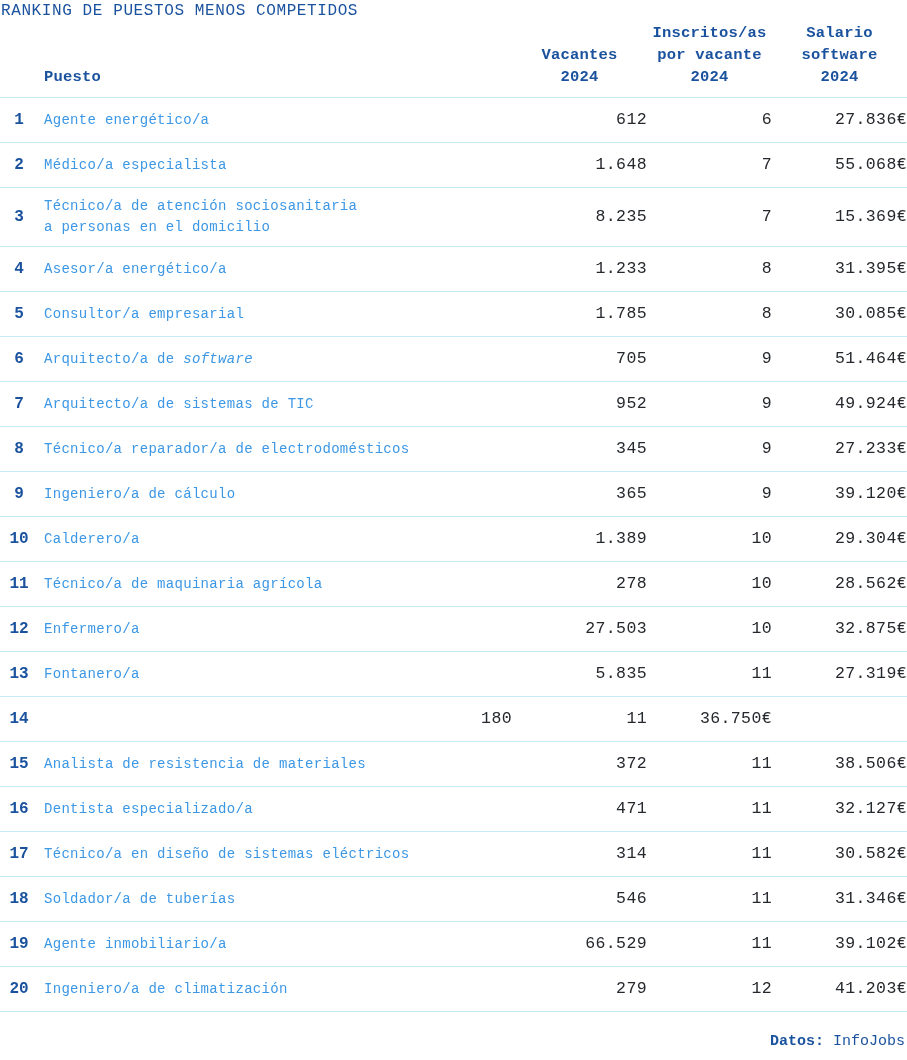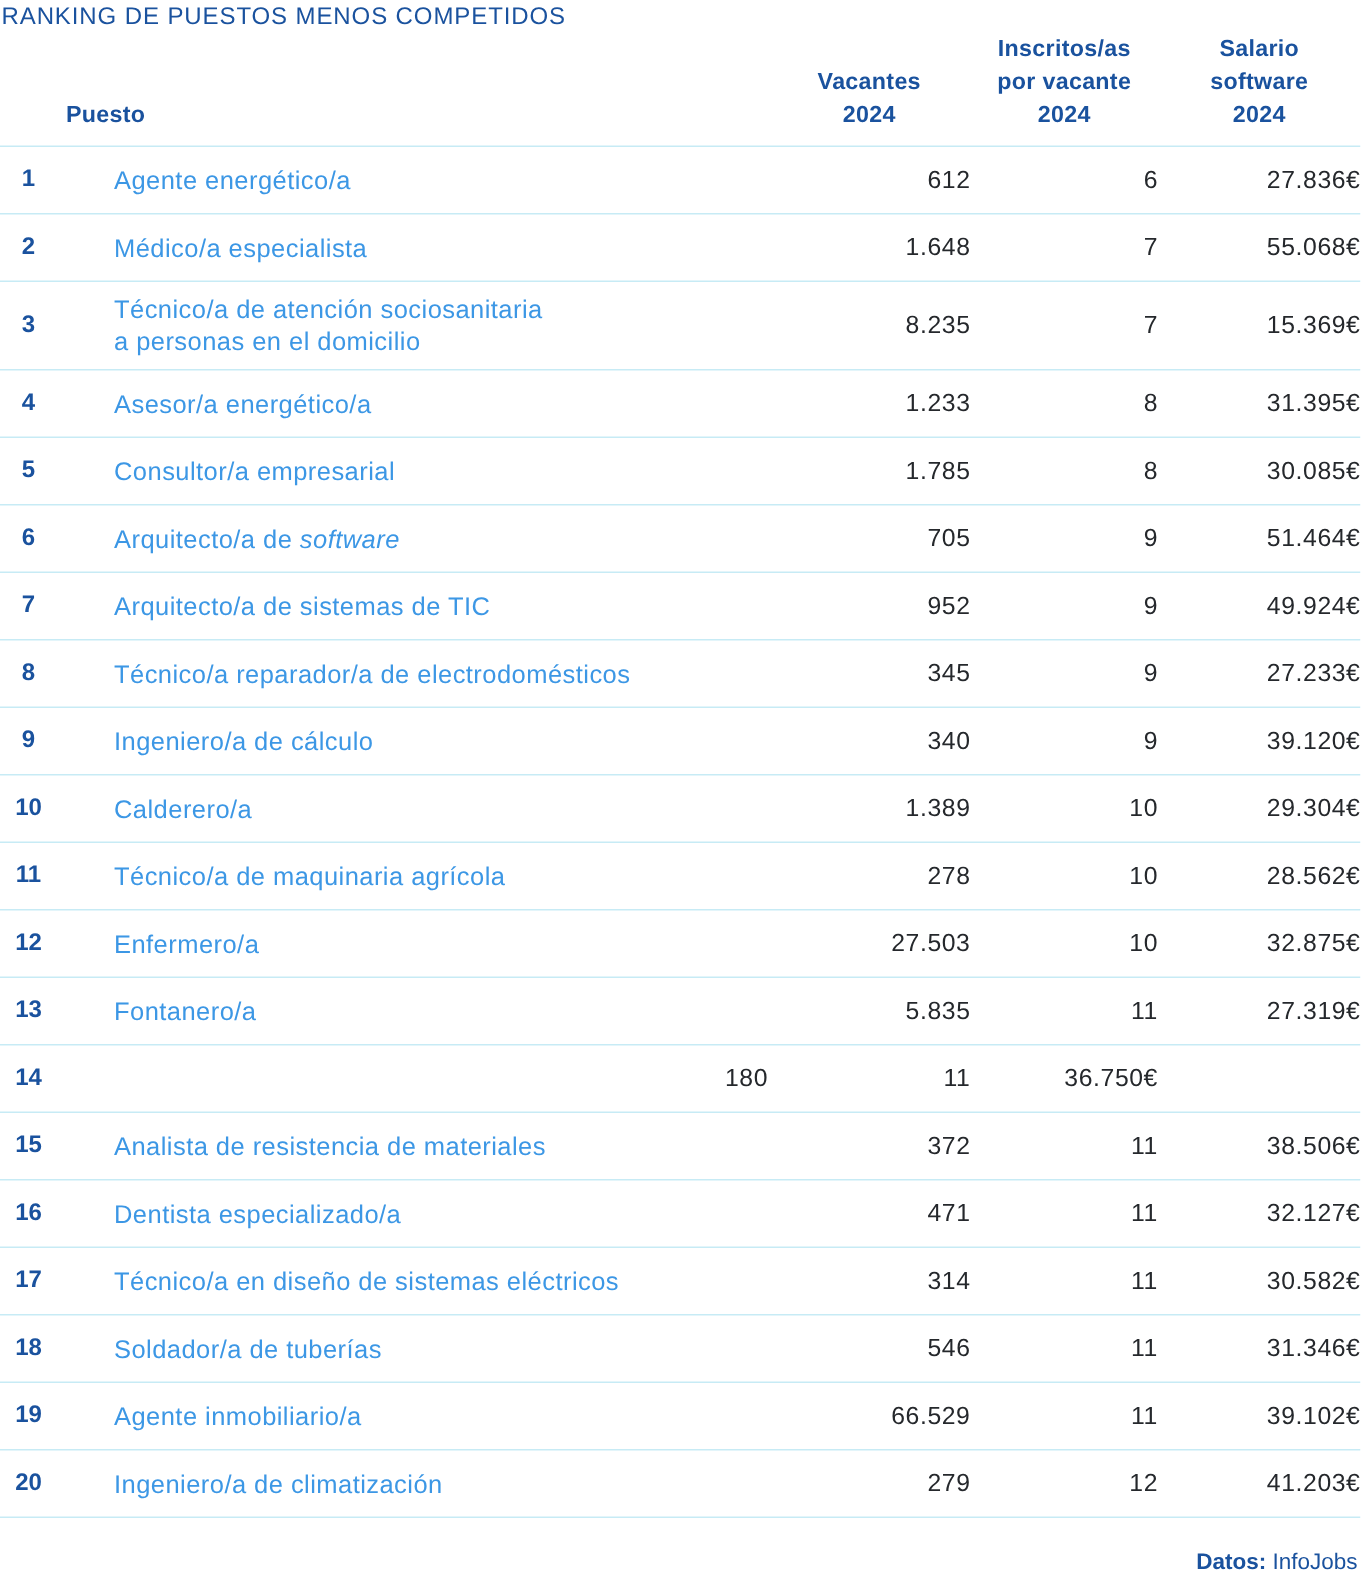--- a/index.html
+++ b/index.html
@@ -7,21 +7,21 @@
     --light:#3c97e5;
     --val:#25282c;
     --div:#c7ebf5;
   }
   html,body{margin:0;padding:0;background:#fff;}
   body{
     width:907px;height:1060px;overflow:hidden;
     font-family:"Liberation Sans",sans-serif;
     -webkit-font-smoothing:antialiased;
   }
-  .wrap{box-sizing:border-box;width:907px;height:1060px;padding-top:3px;}
+  .wrap{box-sizing:border-box;width:907px;height:1060px;padding-top:3px;font-family:Liberation Mono, monospace;}
   .title{
     font-size:16px;font-weight:400;color:var(--dark);
     letter-spacing:0.6px;line-height:17px;padding-left:1px;height:17px;
   }
   .grid{
     display:grid;
     grid-template-columns:38px 474px 135px 125px 135px;
   }
   .header-row{
     align-items:end;
@@ -36,22 +36,22 @@
   .row{
     align-items:center;
     min-height:45px;box-sizing:border-box;
     padding:8px 0;
     border-bottom:1px solid var(--div);
   }
   .rank{
     font-weight:700;color:var(--dark);font-size:16px;text-align:center;line-height:20px;
   }
   .puesto{
-    color:var(--light);font-size:17px;line-height:21px;
-    padding-left:6px;letter-spacing:0.3px;margin-left:32px;
+    color:var(--light);font-size:14px;line-height:21px;
+    padding-left:6px;letter-spacing:0.3px;
   }
   .puesto .line2{display:block;}
   .val{
     color:var(--val);font-size:16.5px;text-align:right;letter-spacing:0.4px;line-height:20px;
   }
   .footer{
     margin-top:21px;text-align:right;padding-right:2px;
     color:var(--dark);font-size:15px;line-height:18px;
   }
   .footer .b{font-weight:700;}
@@ -137,21 +137,21 @@
       <div class="grid row">
         <span class="rank">8</span>
         <div class="puesto"><span>Técnico/a reparador/a de electrodomésticos</span></div>
         <span class="val">345</span>
         <span class="val">9</span>
         <span class="val">27.233€</span>
       </div>
       <div class="grid row">
         <span class="rank">9</span>
         <div class="puesto"><span>Ingeniero/a de cálculo</span></div>
-        <span class="val">340</span>
+        <span class="val">365</span>
         <span class="val">9</span>
         <span class="val">39.120€</span>
       </div>
       <div class="grid row">
         <span class="rank">10</span>
         <div class="puesto"><span>Calderero/a</span></div>
         <span class="val">1.389</span>
         <span class="val">10</span>
         <span class="val">29.304€</span>
       </div>

